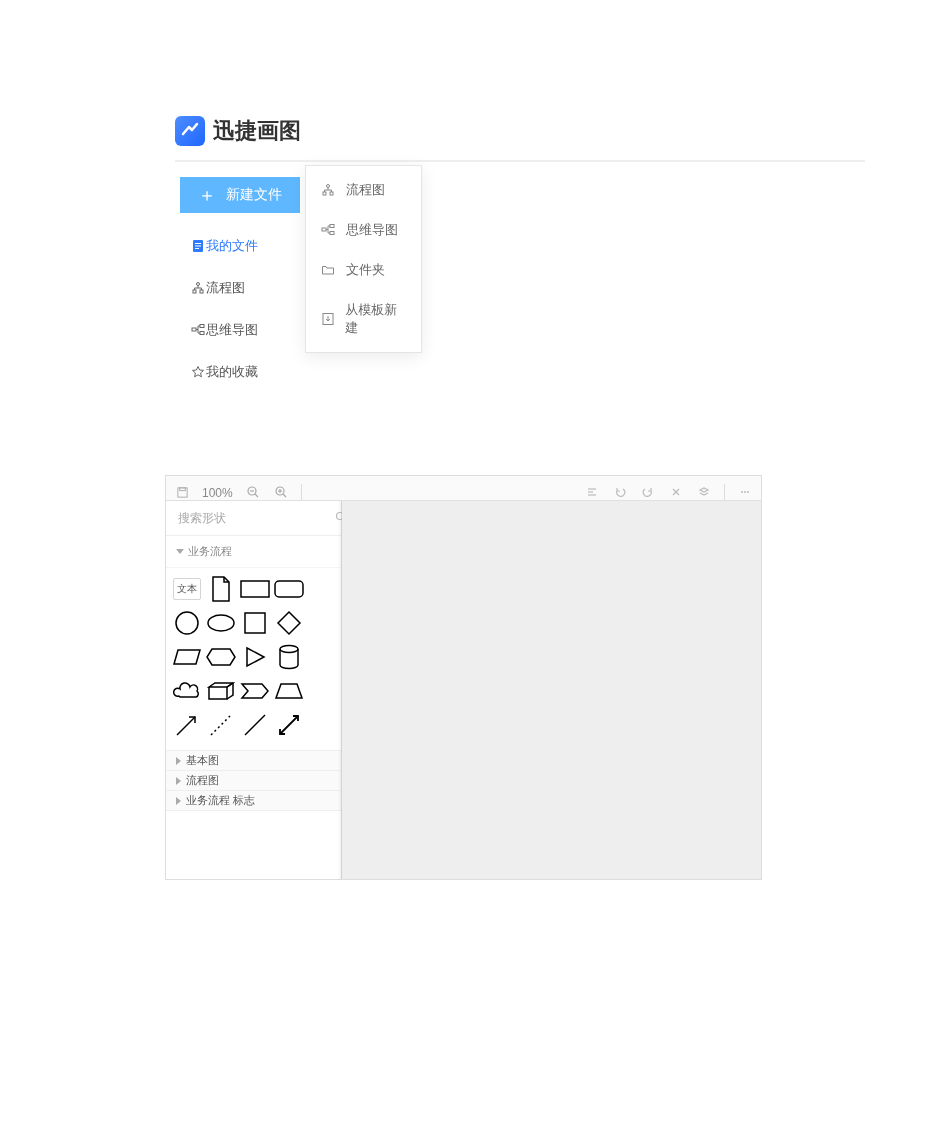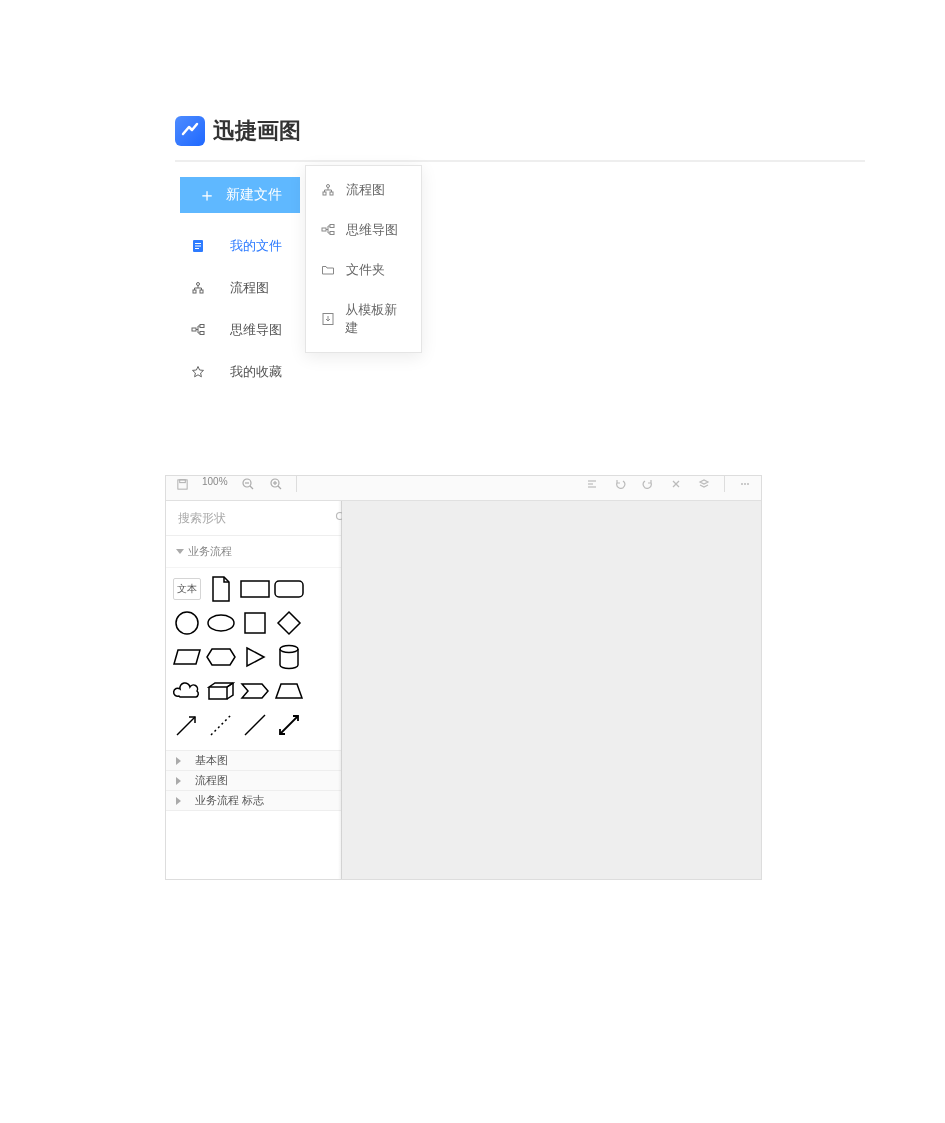--- a/index.html
+++ b/index.html
@@ -70,21 +70,21 @@
     background:#5fb8ff;
     color:#fff;
     border:none;
     width:120px;height:36px;
     display:flex;align-items:center;justify-content:center;gap:10px;
     font-size:14px;cursor:pointer;
   }
   .plus{font-size:18px;font-weight:300;line-height:1;}
   .nav{margin-top:12px;}
   .nav-item{
-    display:flex;align-items:center;gap:24px;
+    display:flex;align-items:center;gap:0;
     padding:12px 10px;font-size:13px;color:#555;cursor:pointer;
   }
   .nav-item.active{color:#2d7bff;}
   .nav-item .ic{width:16px;height:16px;display:flex;align-items:center;justify-content:center;}
 
   .flyout{
     position:absolute;
     left:130px;
     top:55px;
     width:115px;
@@ -112,23 +112,23 @@
   .shot2{
     width:595px;
     margin:0 0 0 165px;
     border:1px solid #ddd;
     background:#fff;
   }
   .toolbar{
     height:24px;
     border-bottom:1px solid #e0e0e0;
     background:#fafafa;
-    display:flex;align-items:flex-start;
+    display:flex;align-items:flex-end;
     padding:0 8px;gap:12px;
-    color:#888;font-size:10px;
+    color:#888;font-size:12px;
   }
   .toolbar .tb-icon{width:16px;height:16px;display:flex;align-items:center;justify-content:center;}
   .toolbar .spacer{flex:1;}
   .toolbar .sep{width:1px;height:16px;background:#ddd;}
   .editor-body{display:flex;height:378px;}
   .side-panel{
     width:175px;
     border-right:1px solid #e0e0e0;
     background:#fff;
     display:flex;flex-direction:column;
@@ -163,22 +163,22 @@
     display:flex;align-items:center;justify-content:center;
     cursor:grab;
   }
   .shape svg{display:block;}
   .text-shape{
     font-size:10px;color:#555;border:1px solid #d5d5d5;border-radius:2px;
     width:26px;height:20px;display:flex;align-items:center;justify-content:center;
   }
   .collapsed-section{
     padding:2px 10px;font-size:11px;color:#555;
-    display:flex;align-items:center;gap:14px;
-    border-top:1px solid #eee;background:#fafafa;cursor:pointer;
+    display:flex;align-items:center;gap:5px;
+    border-top:1px solid #eee;background:#fafafa;cursor:pointer;font-family:Liberation Serif, serif;
   }
   .collapsed-section:last-child{border-bottom:1px solid #eee;}
   .canvas{
     flex:1;background:#eeeeee;position:relative;
   }
   .canvas .page-shadow{
     position:absolute;left:-4px;top:0;width:4px;height:100%;
     background:linear-gradient(to left,rgba(0,0,0,.07),transparent);
   }
 </style>

